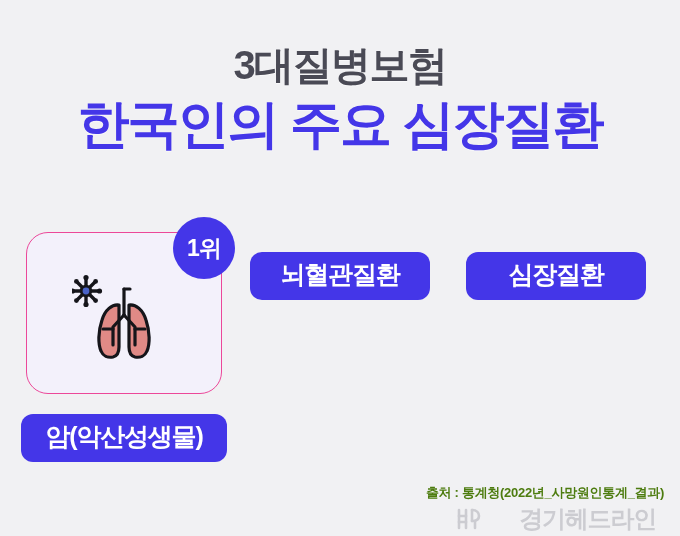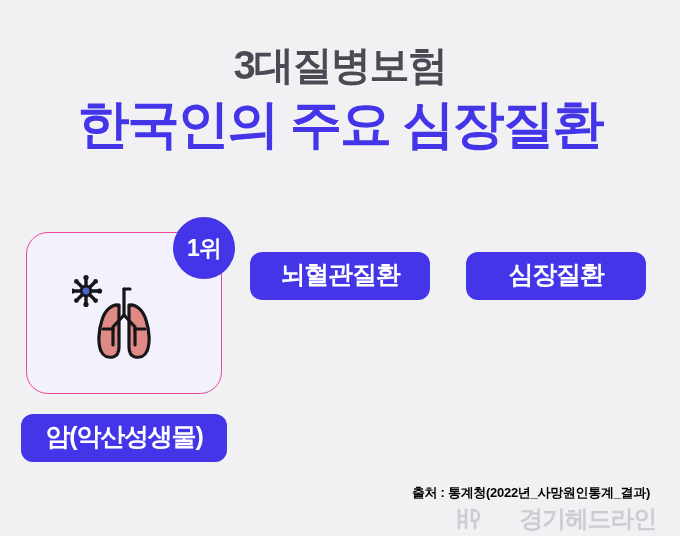--- a/index.html
+++ b/index.html
@@ -128,24 +128,24 @@
     white-space: nowrap;
     line-height: 1.1;
   }
 
   .label-pill.wide { min-width: 206px; }
 
   
   .source-note {
     position: absolute;
     top: 484px;
-    right: 30px;
+    right: 16px;
     font-size: 13px;
     font-weight: 700;
-    color: #000000;
+    color: #4d7c0f;
     letter-spacing: -0.3px;
     white-space: nowrap;
   }
 
   
   .watermark {
     position: absolute;
     top: 503px;
     right: 24px;
     display: flex;

